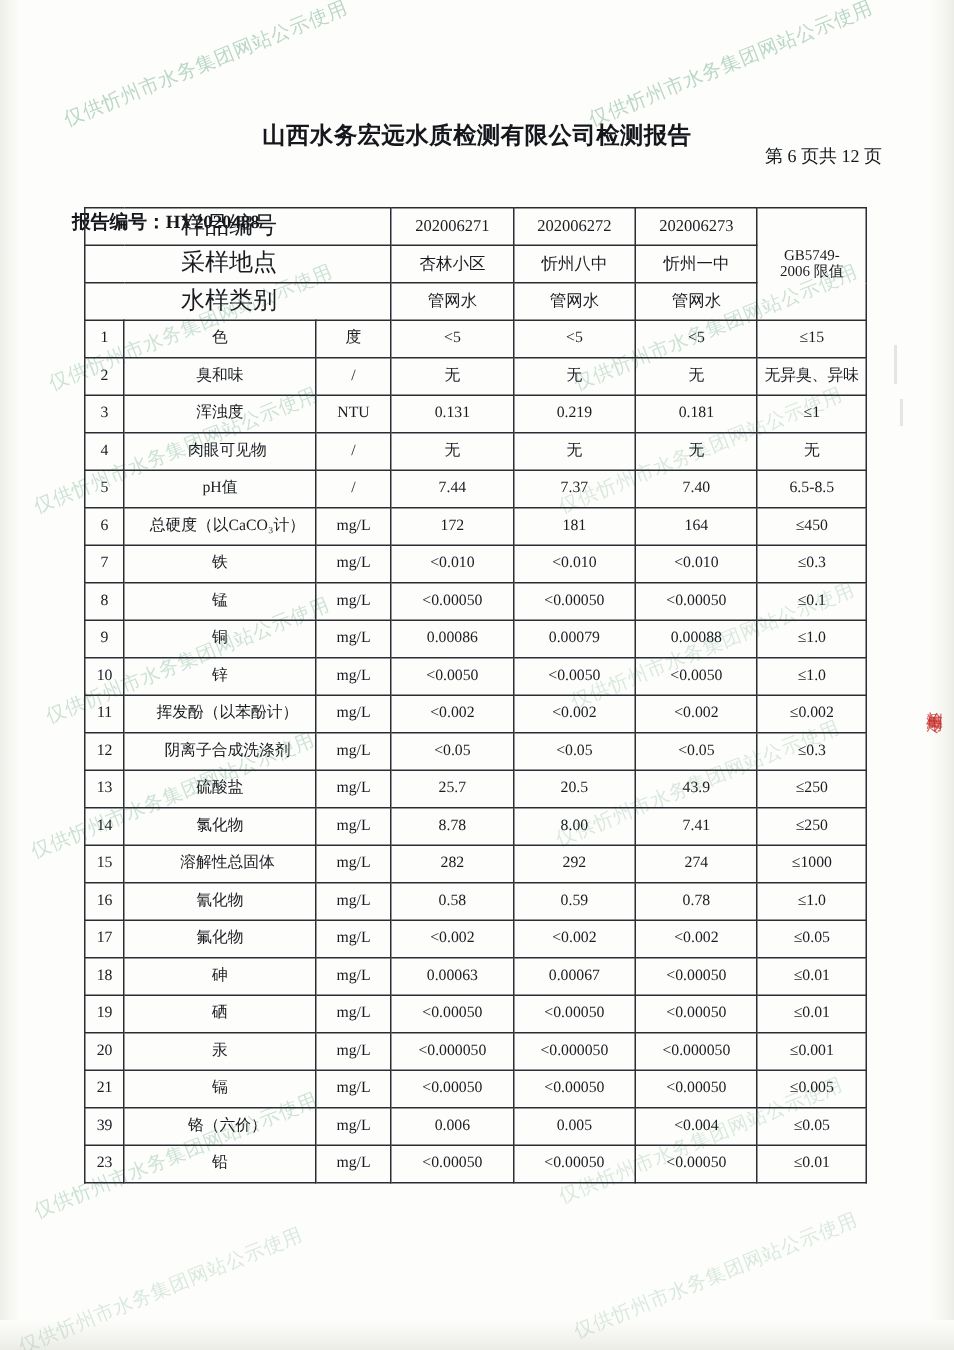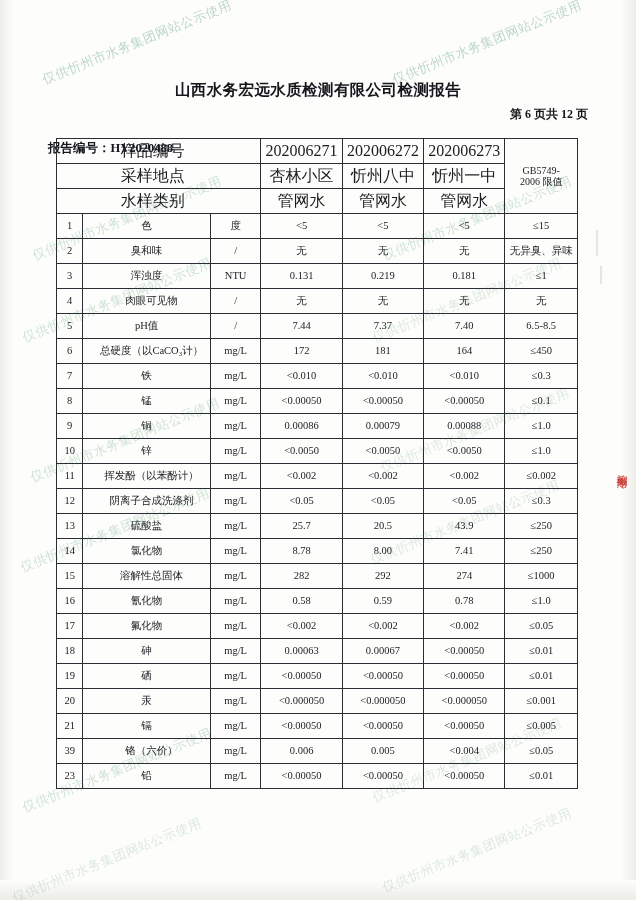--- a/index.html
+++ b/index.html
@@ -56,24 +56,24 @@
     position: absolute;
     top: 116px;
     left: 48px;
     font-size: 12.5px;
     font-weight: bold;
     color: #16181d;
     margin-top: 24px;
   }
   .page-no {
     position: absolute;
-    top: 106px;
+    top: 96px;
     right: 48px;
     font-size: 12px;
-    font-weight: bold;
+    font-weight: normal;
     color: #16181d;
   }
 
   table.report {
     position: absolute;
     top: 138px;
     left: 56px;
     width: 522px;
     border-collapse: collapse;
     table-layout: fixed;
@@ -95,21 +95,21 @@
   .col-unit { width: 46px; }
   .col-val { width: 74px; }
   .col-std { width: 66px; }
 
   .hdr-label {
     text-align: right;
     padding-right: 12px !important;
     font-size: 16px;
   }
   .hdr-sample {
-    font-size: 16px;
+    font-size: 11px;
   }
   .std-cell {
     font-size: 10px;
     line-height: 1.25;
   }
   .item-cell {
     text-align: left;
     padding-left: 10px !important;
     font-size: 10.5px;
     white-space: nowrap;

